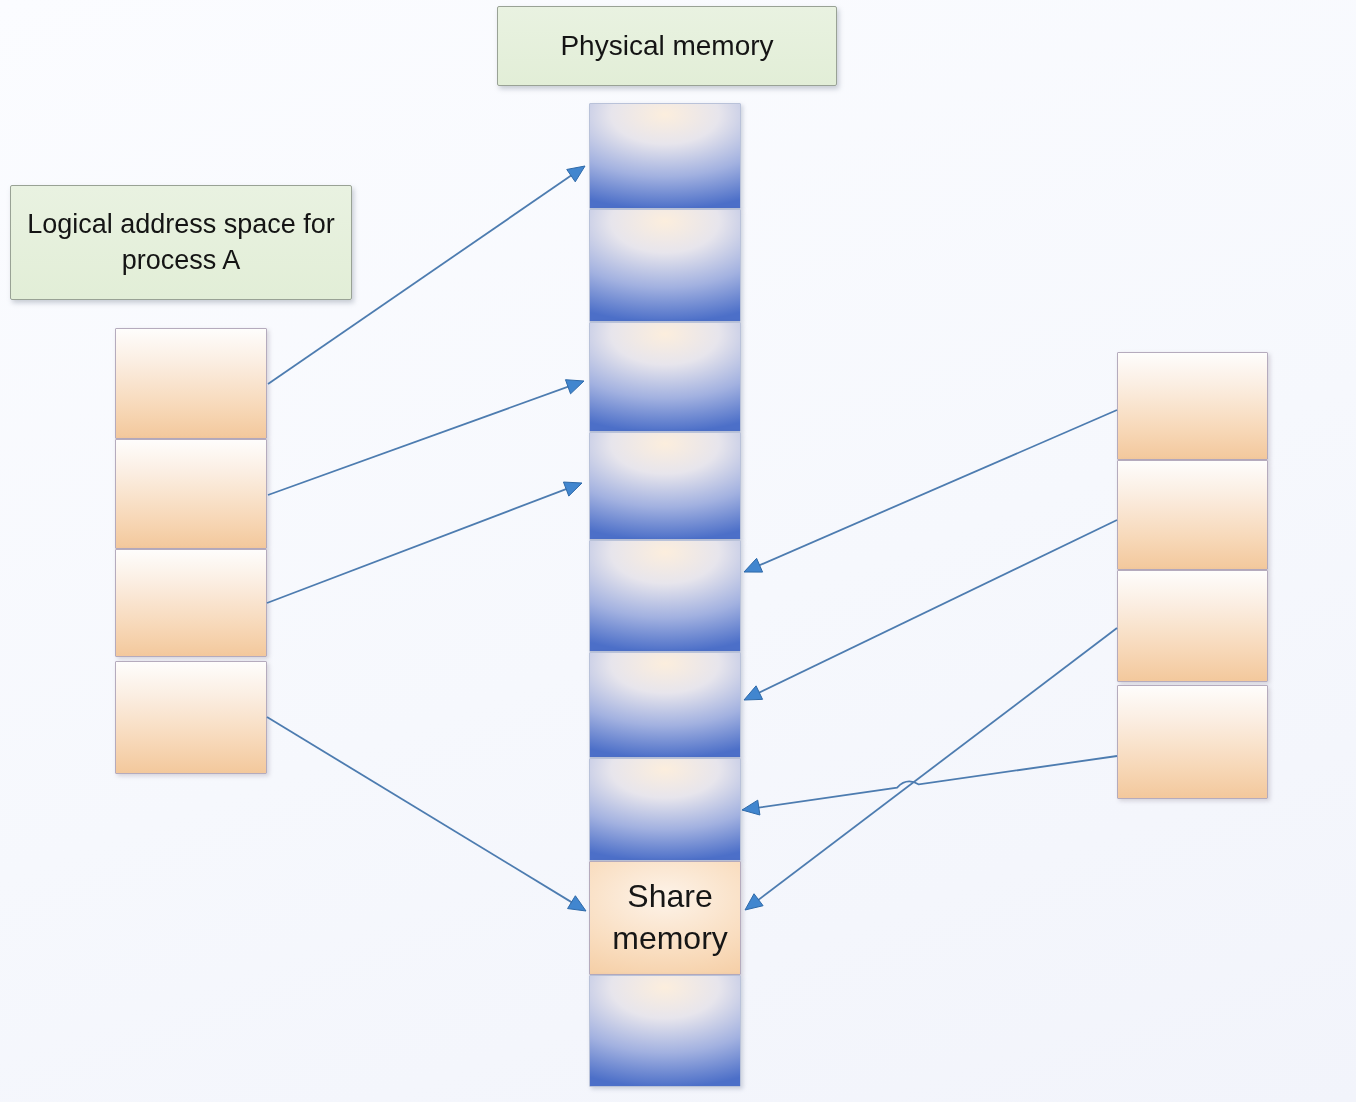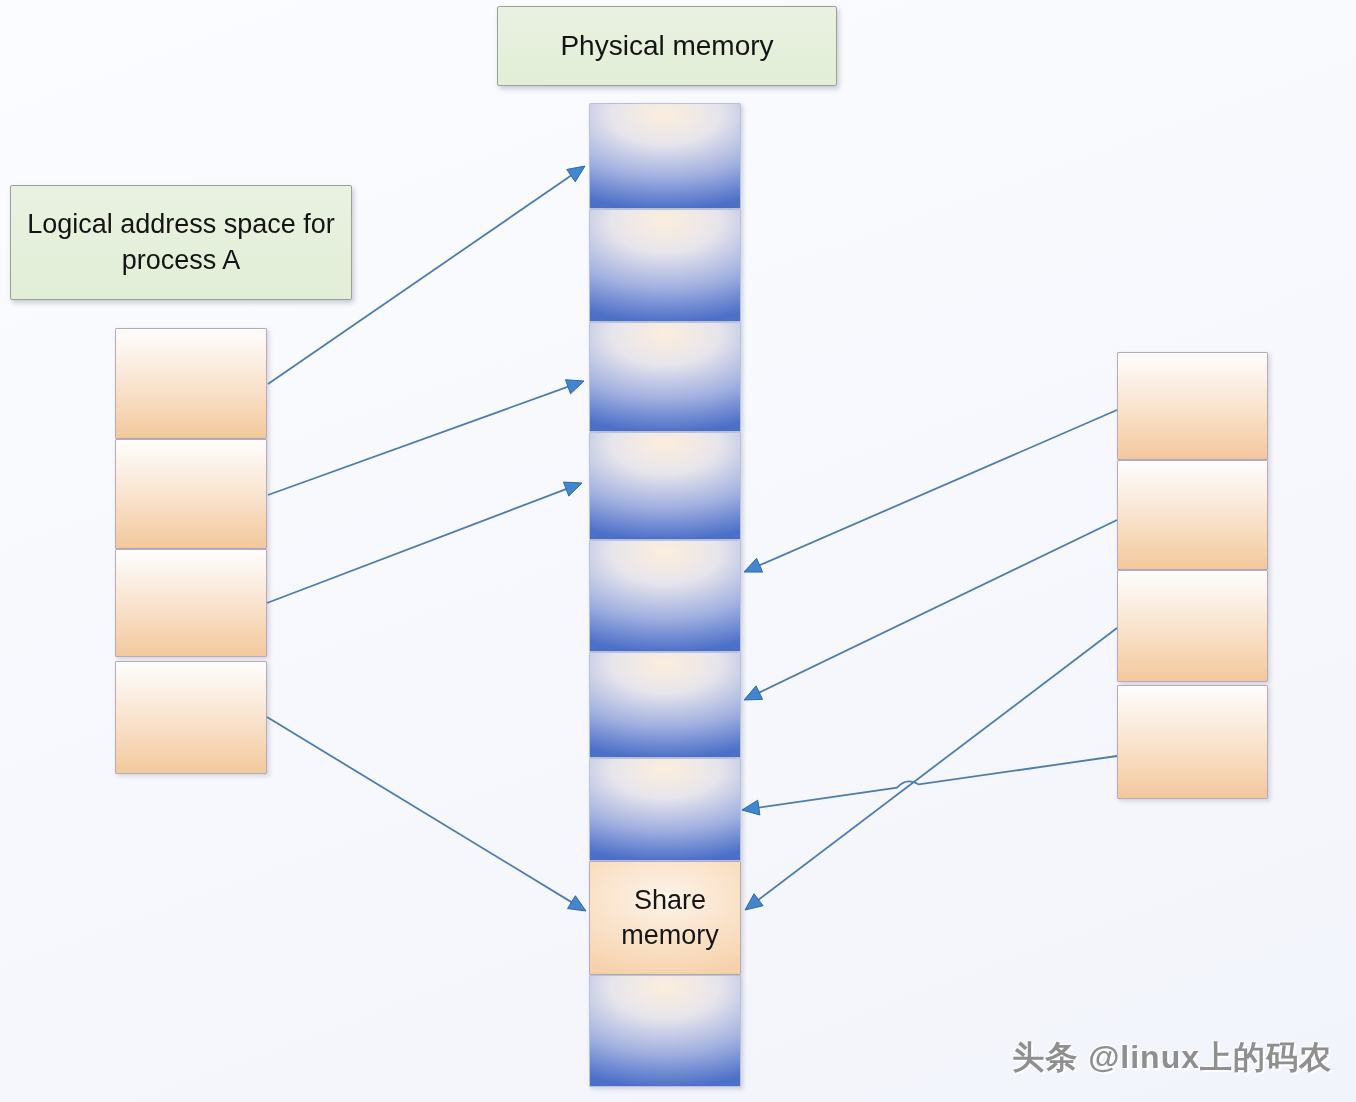--- a/index.html
+++ b/index.html
@@ -43,21 +43,21 @@
     border:1px solid #b5abbd;
     box-shadow:2px 2px 4px rgba(125,112,130,.28);
   }
   .block.share{
     background:radial-gradient(ellipse 110% 85% at 50% 32%,
       #fdf3e9 0%, #f9ddbf 58%, #f4cba0 100%);
     border:1px solid #b5abbd;
     box-shadow:2px 2px 4px rgba(125,112,130,.28);
     display:flex;align-items:center;justify-content:center;
     text-align:center;
-    font-size:27px;line-height:1.3;color:#161616;padding-left:10px;
+    font-size:32px;line-height:1.3;color:#161616;padding-left:10px;
   }
   #arrows-layer{
     position:absolute;left:0;top:0;width:1356px;height:1102px;
     pointer-events:none;
   }
   #watermark{
     position:absolute;right:24px;bottom:22px;
     font-size:32px;font-weight:600;letter-spacing:1px;
     color:#8f8f8f;
     text-shadow:2px 2px 0 #ffffff,-1px -1px 0 rgba(255,255,255,.75);
@@ -113,15 +113,14 @@
       <path d="M 1117 410 L 752.5760665054835 568.2752740646425" fill="none" stroke="#4d7cb0" stroke-width="1.8"></path>
       <polygon points="744,572 756.6051001152982,558.3485732949515 762.580596268278,572.1069687582941" fill="#4186cf" stroke="#2e69a8" stroke-width="1"></polygon>
       <path d="M 1117 520 L 752.4207672732609 695.9363589566033" fill="none" stroke="#4d7cb0" stroke-width="1.8"></path>
       <polygon points="744,700 756.0508808363594,685.8569355842566 762.5700910664076,699.3661878943009" fill="#4186cf" stroke="#2e69a8" stroke-width="1"></polygon>
       <path d="M 1117 628 L 752.4510583328276 904.3516170702758" fill="none" stroke="#4d7cb0" stroke-width="1.8"></path>
       <polygon points="745,910 754.0165903406565,893.7534280960942 763.0781672332622,905.7069976139996" fill="#4186cf" stroke="#2e69a8" stroke-width="1"></polygon>
       <path d="M 1117 756 L 918.8876955713133 784.4321718377308 Q 906.717231503598 777.0918854416527 897.1123044286867 787.5678281622692 L 751.2545412356163 808.6673460620713" fill="none" stroke="#4d7cb0" stroke-width="1.8"></path>
       <polygon points="742,810 757.7574648632099,800.1535640415068 759.8954123572132,815.0004216387522" fill="#4186cf" stroke="#2e69a8" stroke-width="1"></polygon>
     </svg>
 
-  <div id="watermark">头条 @linux上的码农</div>
 
 </div>
 
 </body></html>

